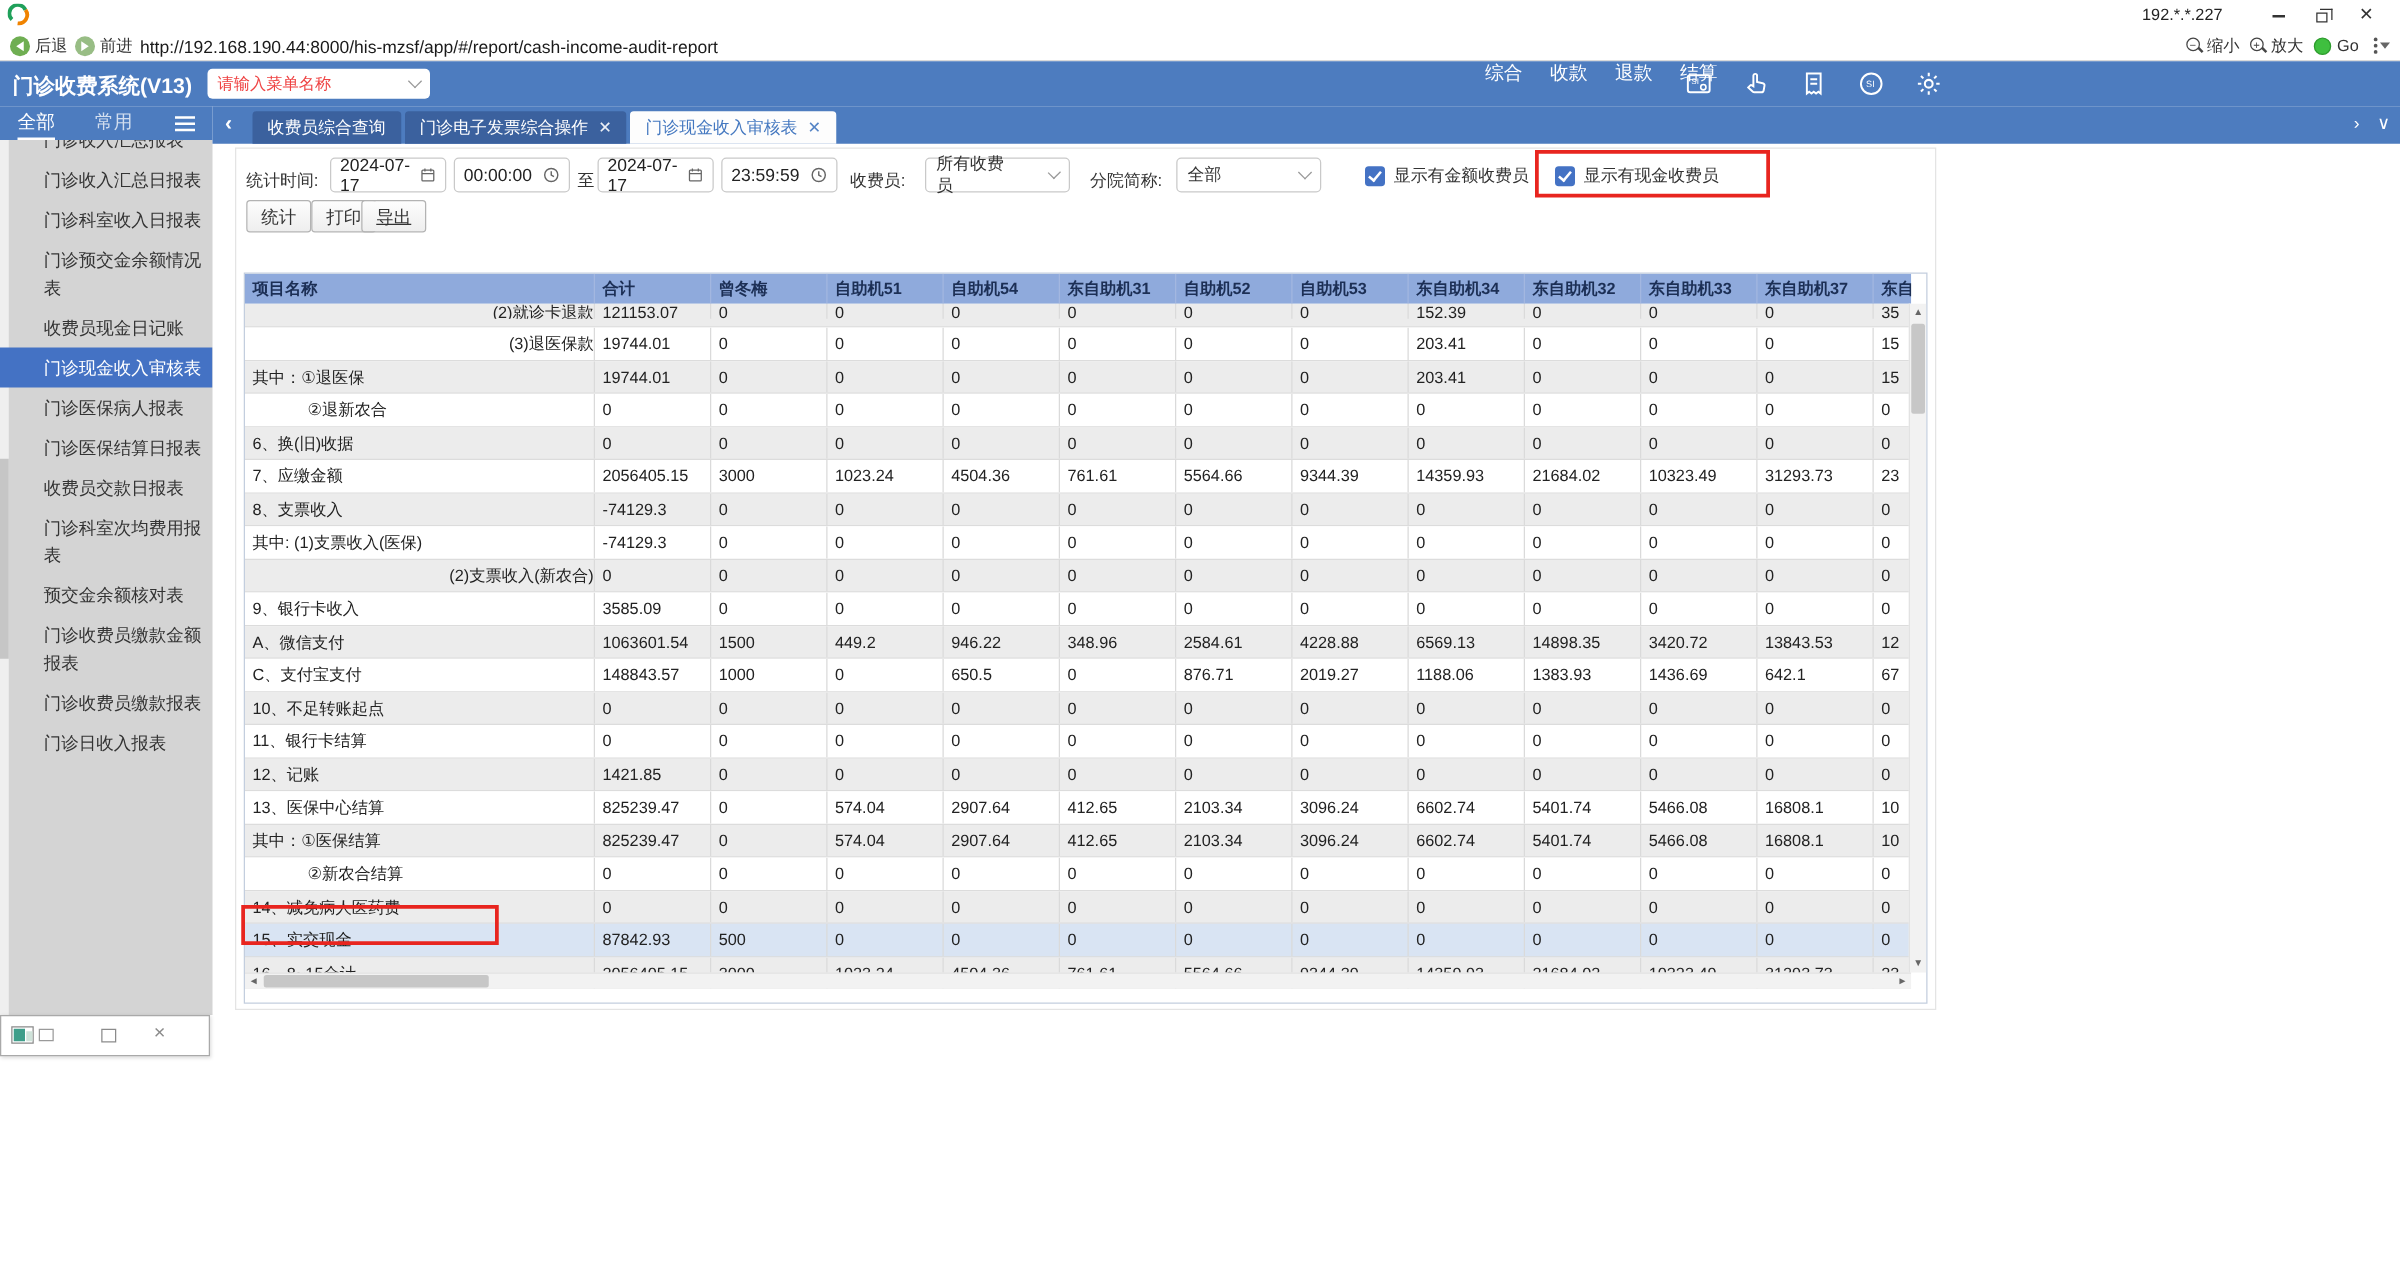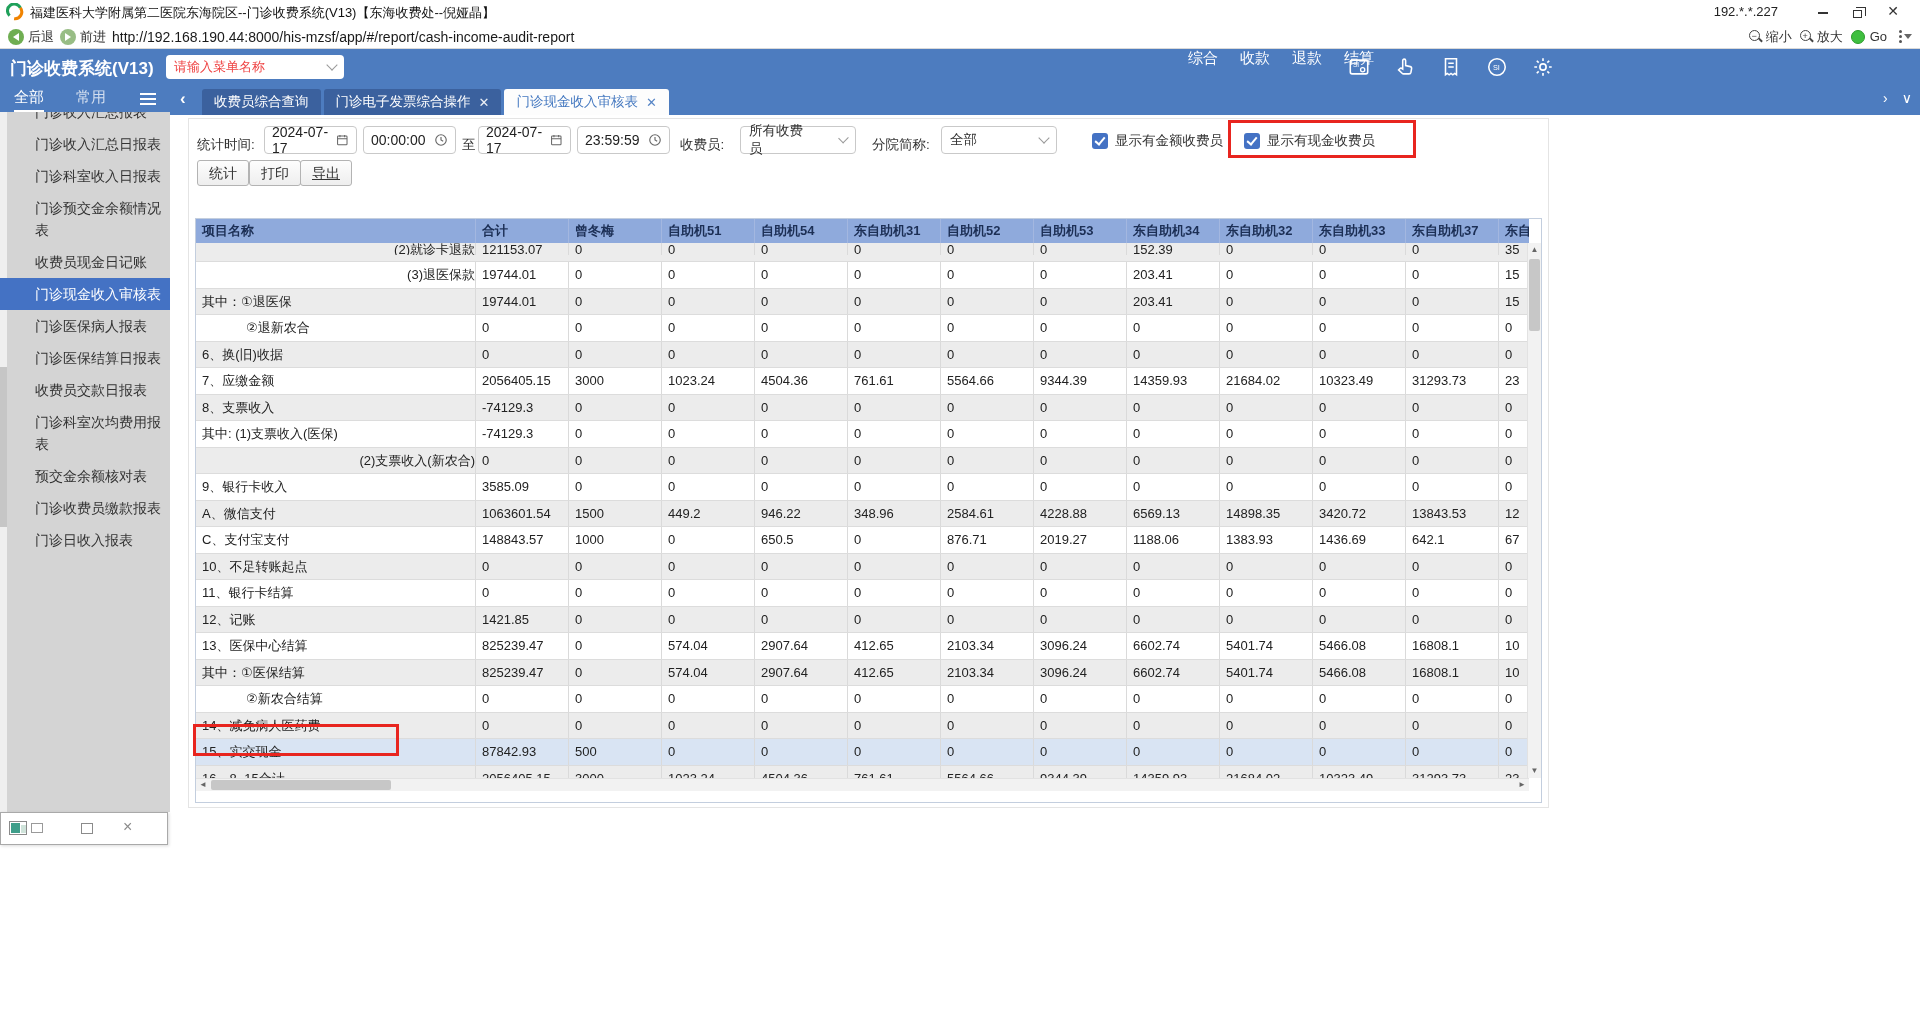--- a/index.html
+++ b/index.html
@@ -123,21 +123,20 @@
 <div class="screen">
 
   
   <div class="titlebar">
     <span class="logo">
       <svg viewBox="0 0 20 20">
           <path d="M4,14 A7.5,7.5 0 1 1 16,5.5" stroke="#1fa05a" stroke-width="3.4" fill="none"></path>
           <path d="M16,5.5 A7.5,7.5 0 0 1 9,17.4" stroke="#f08300" stroke-width="3.4" fill="none"></path>
         </svg>
     </span>
-    <span class="wtitle">福建医科大学附属第二医院东海院区--门诊收费系统(V13)【东海收费处--倪娅晶】</span>
     <span class="ip">192.*.*.227</span>
     <span class="winbtn min"><span class="minglyph"></span></span>
     <span class="winbtn max"><span class="maxglyph"></span></span>
     <span class="winbtn cls">✕</span>
   </div>
 
   
   <div class="browserbar">
     <span class="navbtn" style="left:8px;">
       <span class="nav-circle back">
@@ -244,20 +243,21 @@
         <div class="side-item">门诊收入汇总日报表</div>
         <div class="side-item">门诊科室收入日报表</div>
         <div class="side-item">门诊预交金余额情况表</div>
         <div class="side-item">收费员现金日记账</div>
         <div class="side-item active">门诊现金收入审核表</div>
         <div class="side-item">门诊医保病人报表</div>
         <div class="side-item">门诊医保结算日报表</div>
         <div class="side-item">收费员交款日报表</div>
         <div class="side-item">门诊科室次均费用报表</div>
         <div class="side-item">预交金余额核对表</div>
+        <div class="side-item">门诊收费员缴款金额报表</div>
         <div class="side-item">门诊收费员缴款报表</div>
         <div class="side-item">门诊日收入报表</div>
       </div>
   </div>
 
   
   <div class="tabstrip">
     <span class="strip-chev">‹</span>
     <span class="tabs">
         <span class="tab">
@@ -321,21 +321,21 @@
   <span class="fselect" style="left:941px;width:116px;">
     <span>全部</span>
     <span class="chev-down"></span>
   </span>
   <span class="cbx" style="left:1092px;"></span>
   <span class="cbxlabel" style="left:1115px;">显示有金额收费员</span>
   <span class="cbx" style="left:1244px;"></span>
   <span class="cbxlabel" style="left:1267px;">显示有现金收费员</span>
 
   
-  <span><span class="toolbtn" style="left:197px;">统计</span><span class="toolbtn" style="left:249px;">打印</span><span class="toolbtn" style="left:300px;text-decoration:underline;">导出</span></span>
+  <span><span class="toolbtn" style="left:197px;">统计</span><span class="toolbtn" style="left:249px;">打印</span><span class="toolbtn" style="left:289px;text-decoration:underline;">导出</span></span>
 
   
   <div class="tablewrap">
     <div class="tinner">
       <div class="thead">
           <span class="tcell name">项目名称</span>
           <span class="tcell">合计</span>
           <span class="tcell">曾冬梅</span>
           <span class="tcell">自助机51</span>
           <span class="tcell">自助机54</span>

